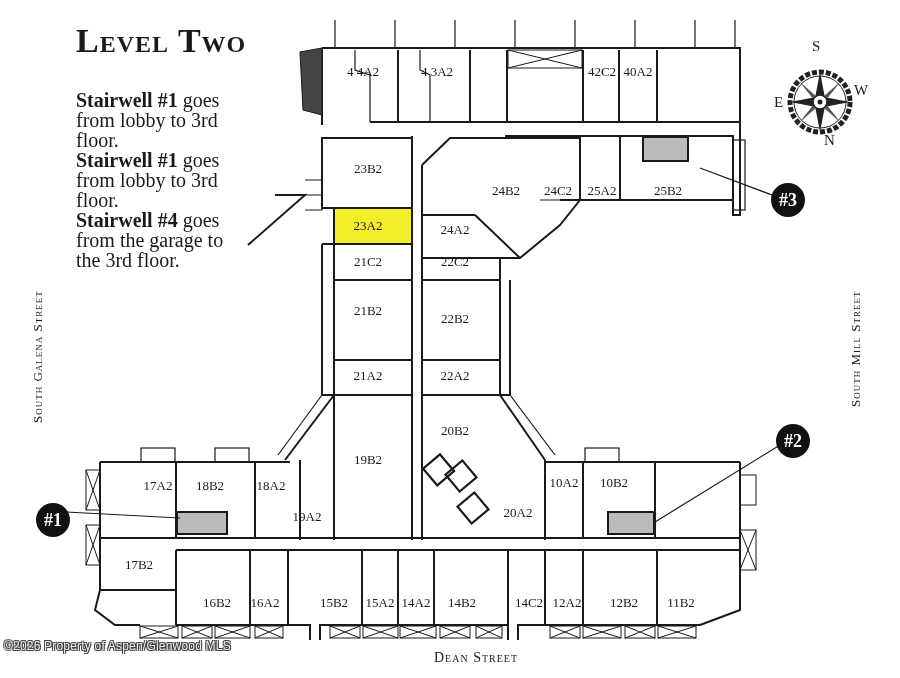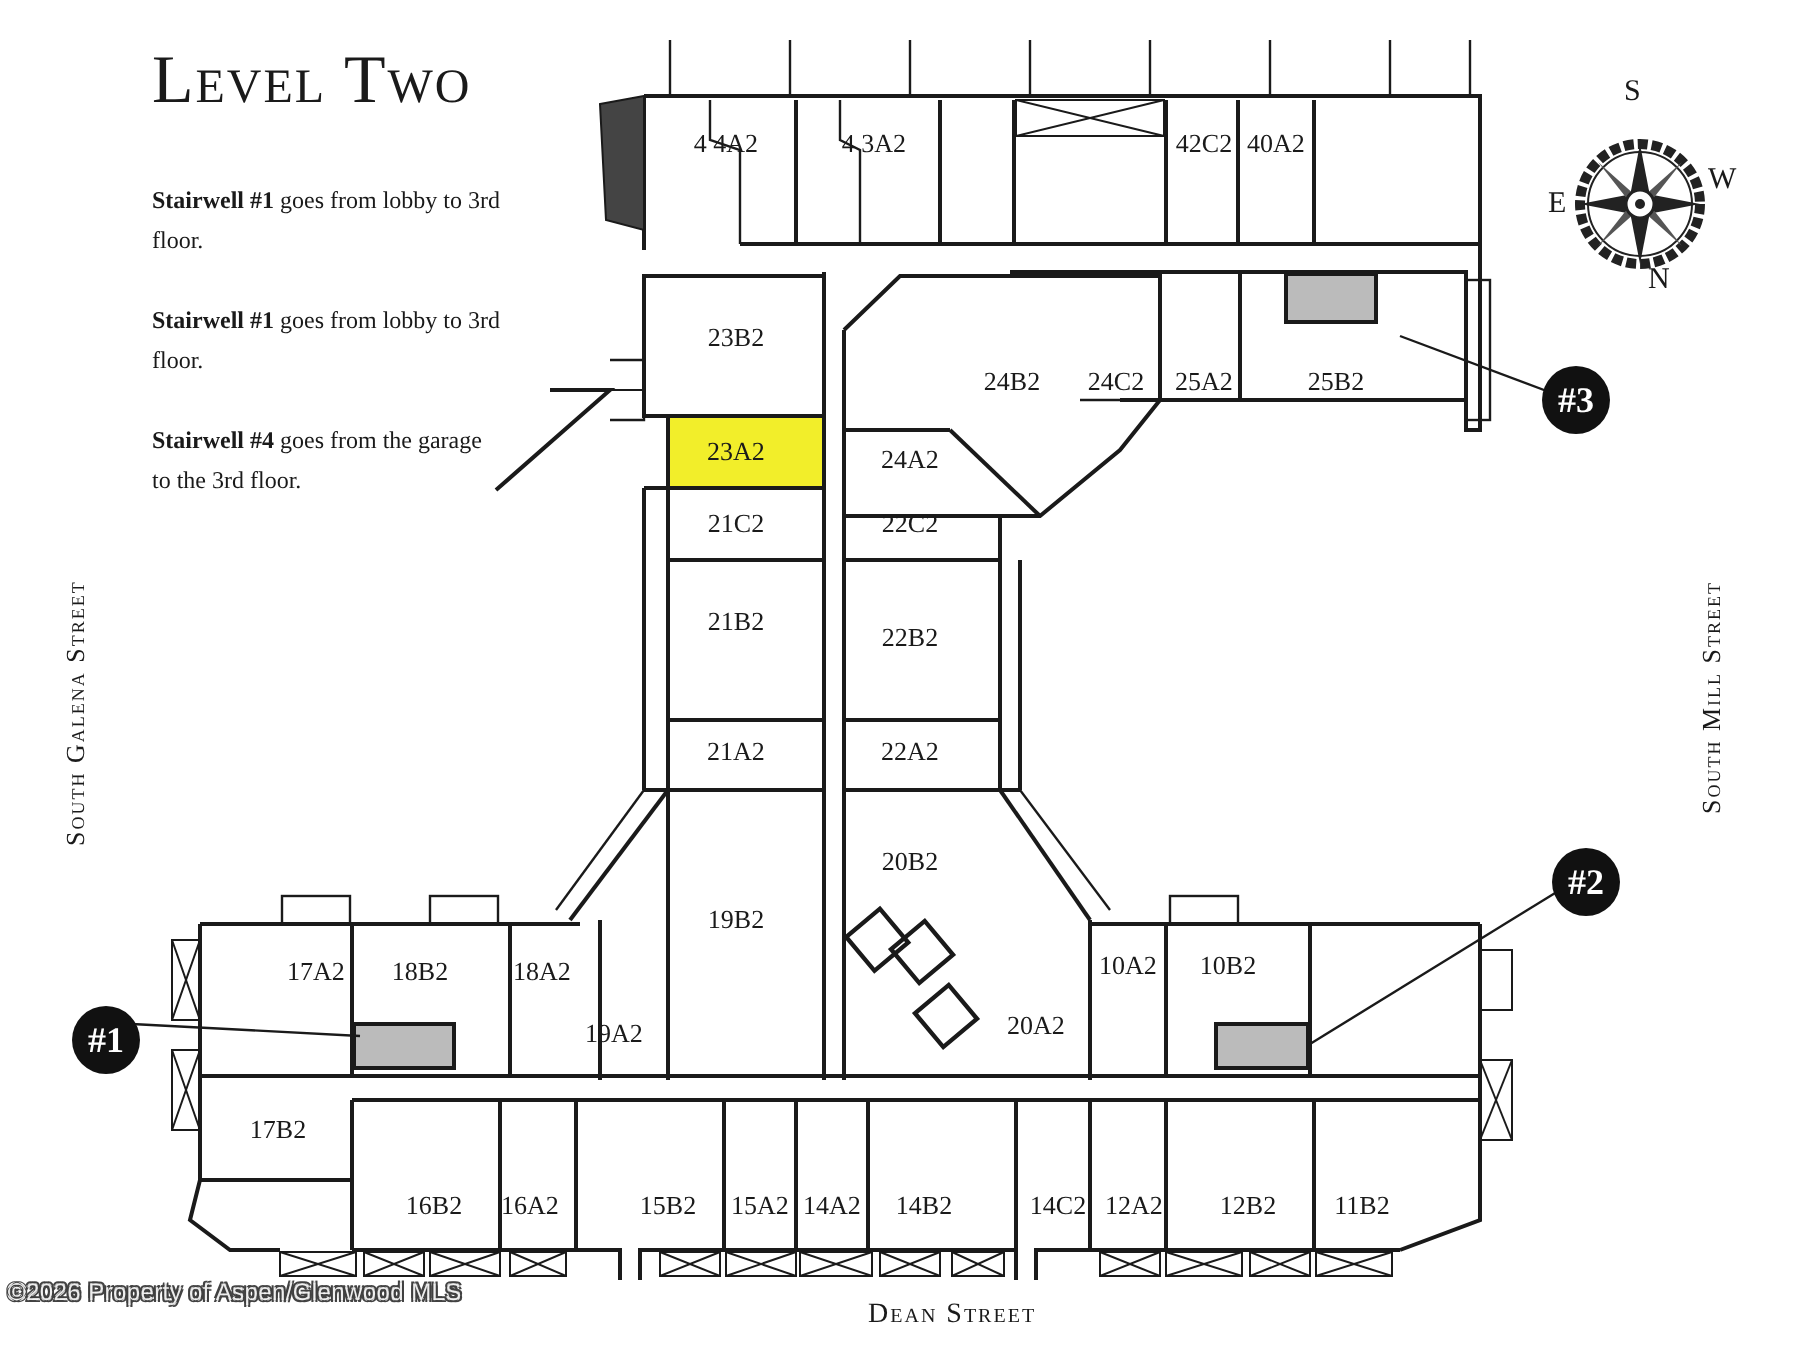--- a/index.html
+++ b/index.html
@@ -1,18 +1,18 @@
 <!DOCTYPE html>
 <html><head>
 <meta charset="utf-8">
 <style>
   html, body { margin: 0; padding: 0; background: #ffffff; }
   body { width: 900px; height: 678px; position: relative; overflow: hidden; font-family: "Liberation Serif", "DejaVu Serif", serif; color: #1a1a1a; }
-  .title { position: absolute; left: 76px; top: 22px; font-size: 34px; letter-spacing: 1px; font-variant: small-caps; font-weight: normal; }
-  .note { position: absolute; left: 76px; font-size: 12px; line-height: 20px; width: 185px; }
+  .title { position: absolute; left: 76px; top: 22px; font-size: 34px; letter-spacing: 1px; font-variant: small-caps; font-weight: bold; }
+  .note { position: absolute; left: 76px; font-size: 20px; line-height: 20px; width: 185px; }
   .note b { font-weight: bold; }
   .street-v { position: absolute; font-size: 13px; font-variant: small-caps; letter-spacing: 1px; white-space: nowrap; transform-origin: left top; }
   .street-h { position: absolute; font-size: 14px; font-variant: small-caps; letter-spacing: 1px; margin-left: 36px; }
   .plan { position: absolute; left: 0; top: 0; }
   .lbl { font-family: "Liberation Serif", "DejaVu Serif", serif; font-size: 13px; fill: #1a1a1a; text-anchor: middle; dominant-baseline: middle; }
   .badge { position: absolute; width: 34px; height: 34px; border-radius: 50%; background: #111; color: #fff; font-family: "Liberation Serif", serif; font-weight: bold; font-size: 18px; display: flex; align-items: center; justify-content: center; }
   .compass { position: absolute; left: 770px; top: 58px; width: 110px; height: 100px; }
   .compass-letter { position: absolute; font-size: 15px; }
   .watermark { position: absolute; left: 4px; top: 639px; font-family: "Liberation Sans", sans-serif; font-size: 12px; color: rgba(255,255,255,0.9); text-shadow: 0 0 1px #333, 1px 1px 0 #444, -1px -1px 0 #444, 1px -1px 0 #444, -1px 1px 0 #444; letter-spacing: 0.2px; }
 </style>

